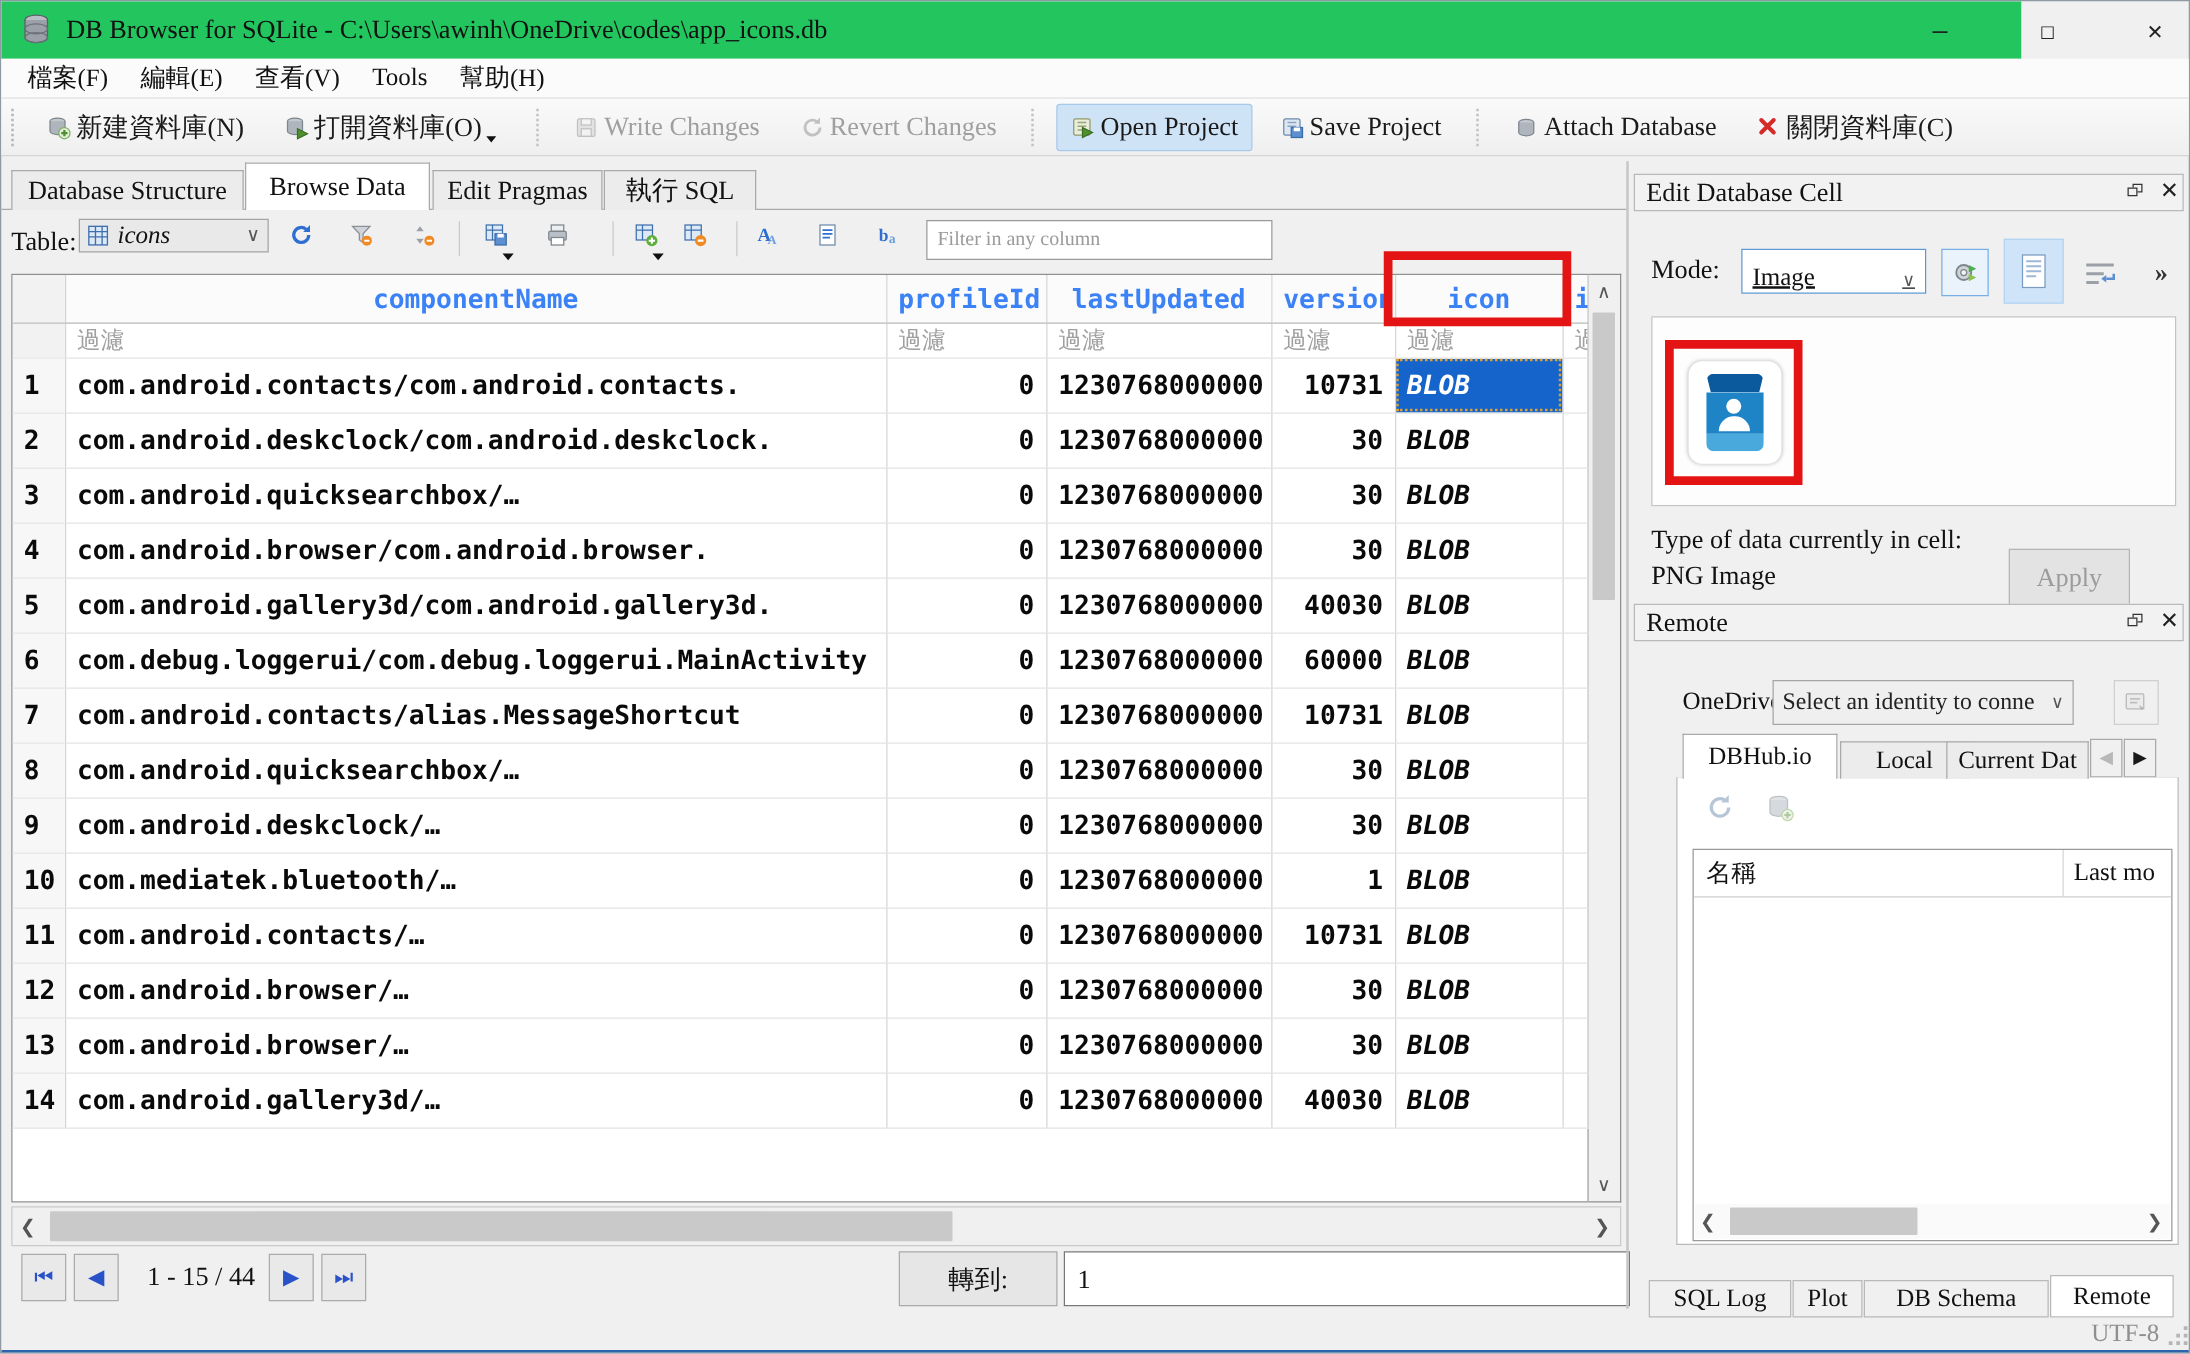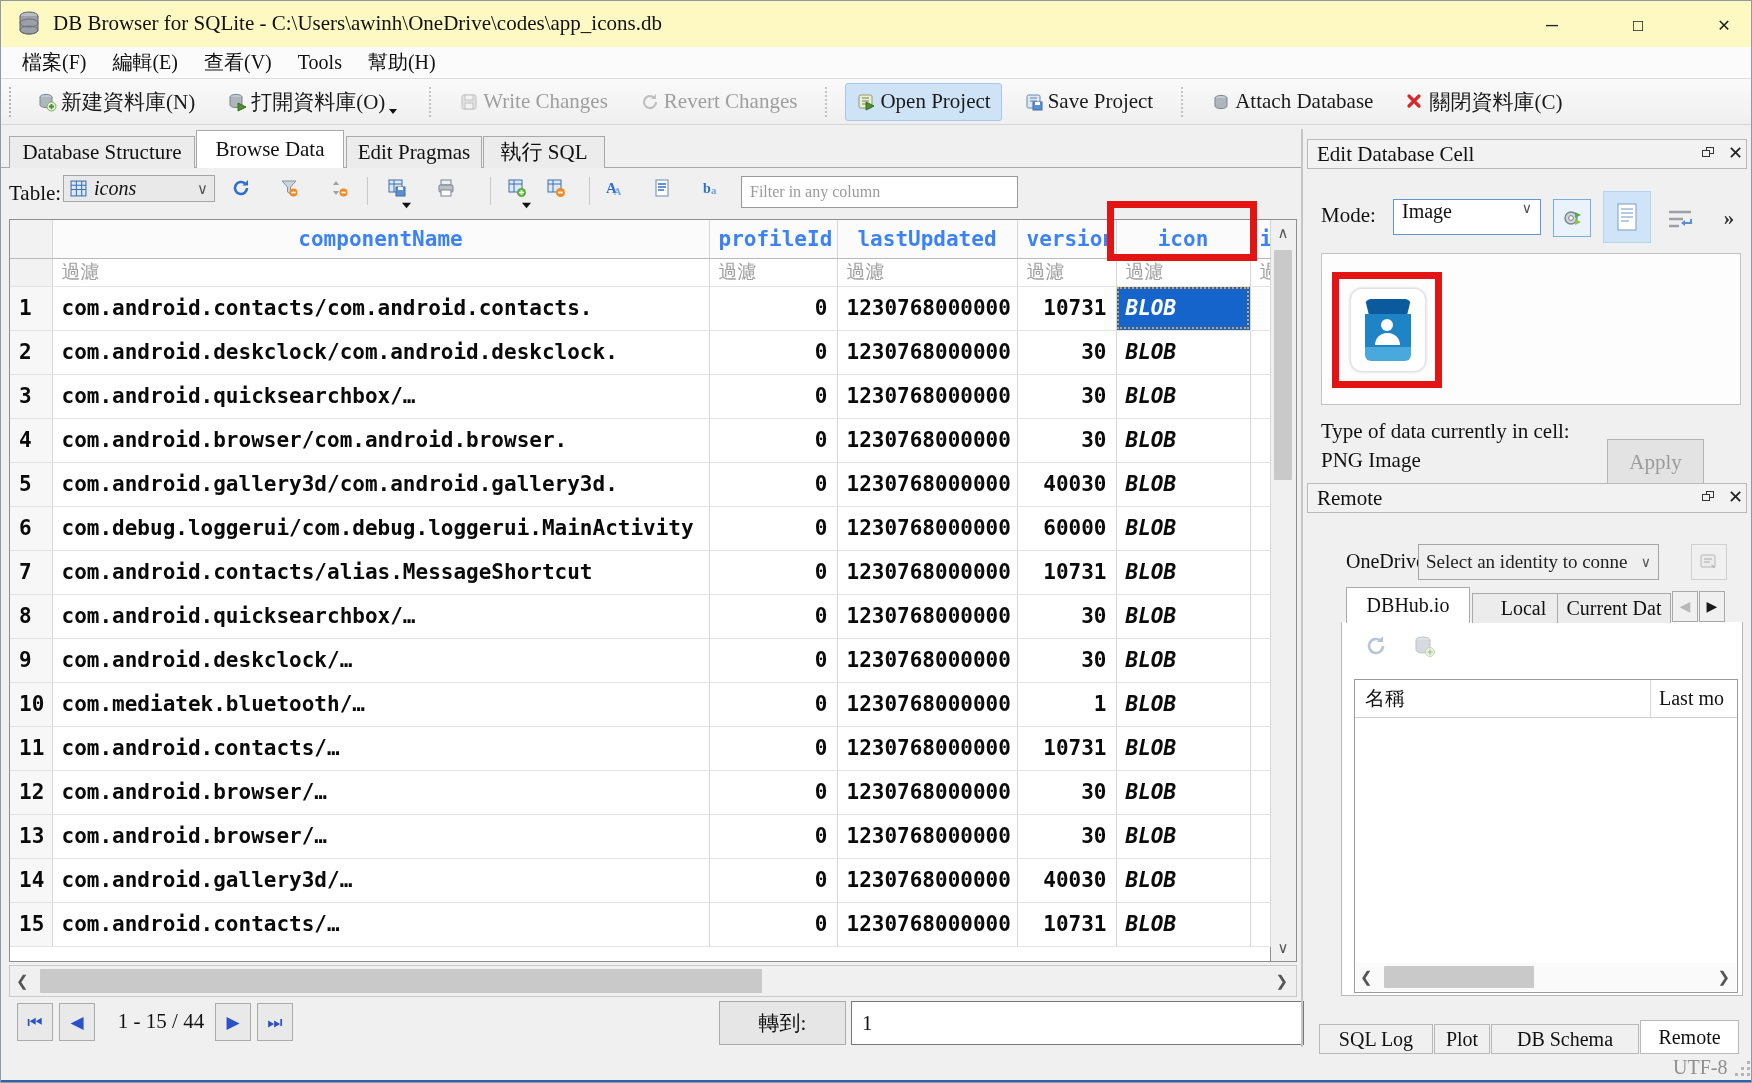--- a/index.html
+++ b/index.html
@@ -1,20 +1,20 @@
 <!DOCTYPE html>
 <html><head>
 <meta charset="utf-8">
 <style>
   html,body{margin:0;padding:0;background:#d7d7d7;}
   *{box-sizing:border-box;}
   #window{position:relative;width:1752px;height:1083px;background:#f0f0f0;border:1px solid #8f9aa5;overflow:hidden;font-family:"Liberation Serif","DejaVu Serif",serif;}
 
   
-  #titlebar{position:absolute;left:0;top:0;width:1752px;height:46px;background:#fef9c3;}
+  #titlebar{position:absolute;left:0;top:0;width:1616px;height:46px;background:#22c55e;}
   #app-icon{position:absolute;left:14px;top:9px;width:28px;height:28px;}
   #title-text{position:absolute;left:52px;top:10px;font-size:21px;color:#111;white-space:nowrap;}
   .wctl{position:absolute;top:6px;width:46px;height:34px;text-align:center;line-height:34px;font-size:20px;color:#222;font-family:"DejaVu Sans Mono",monospace;}
   #btn-min{left:1528px;} #btn-max{left:1614px;} #btn-close{left:1700px;}
 
   
   #menubar{position:absolute;left:0;top:46px;width:1752px;height:32px;background:#fbfbfb;border-bottom:1px solid #dcdcdc;display:flex;align-items:center;padding-left:8px;}
   .menu-item{font-size:20px;color:#111;padding:0 13px;white-space:nowrap;}
 
   
@@ -75,21 +75,21 @@
 
   
   #dock-divider{position:absolute;left:1300px;top:128px;width:2px;height:918px;background:#c6c6c6;}
   .dock-header{position:absolute;height:30px;background:#f2f2f2;border:1px solid #b9b9b9;font-size:21px;color:#111;padding-left:9px;line-height:28px;}
   .dock-ctl{position:absolute;top:7px;width:18px;height:16px;}
   .float-glyph{position:relative;width:13px;height:12px;}
   .float-glyph span{position:absolute;border:1.5px solid #333;background:#f2f2f2;}
   .xglyph{font-size:18px;color:#222;line-height:16px;font-family:"DejaVu Sans",sans-serif;font-weight:bold;}
 
   #mode-label{position:absolute;left:1320px;top:202px;font-size:21px;color:#111;}
-  #mode-select{position:absolute;left:1392px;top:198px;width:148px;height:36px;background:#fff;border:1px solid #5f97d5;display:flex;align-items:flex-start;padding:0 8px;font-size:20px;color:#111;}
+  #mode-select{position:absolute;left:1392px;top:198px;width:148px;height:36px;background:#fff;border:1px solid #5f97d5;display:flex;align-items:flex-end;padding:0 8px;font-size:20px;color:#111;text-decoration:underline;}
   #mode-select .chev{margin-left:auto;color:#555;font-size:14px;}
   .mini-btn{position:absolute;display:flex;align-items:center;justify-content:center;}
   #import-btn{left:1552px;top:198px;width:38px;height:38px;border:1px solid #79aee3;background:#eaf3fc;}
   #textmode-btn{left:1602px;top:190px;width:48px;height:52px;background:#cfe4f8;border:1px solid #b3d3f2;}
   #wrap-btn{left:1664px;top:204px;width:30px;height:28px;}
   #more-btn{left:1712px;top:202px;width:32px;height:30px;font-size:21px;color:#333;font-weight:bold;text-align:center;}
 
   #preview-frame{position:absolute;left:1320px;top:252px;width:420px;height:152px;background:#fdfdfd;border:1px solid #c3c3c3;}
   #preview-redbox{position:absolute;left:10px;top:18px;width:110px;height:116px;border:7px solid #e51414;}
   #contacts-card{position:absolute;left:28px;top:34px;width:76px;height:84px;background:#fff;border:1px solid #e2e2e2;border-radius:12px;box-shadow:0 0 3px rgba(0,0,0,.18);}
@@ -509,29 +509,20 @@
           </tr>
           <tr class="datarow">
             <td class="gutter">14</td>
             <td class="">com.android.gallery3d/…</td>
             <td class="num">0</td>
             <td class="num">1230768000000</td>
             <td class="num">40030</td>
             <td class="blob">BLOB</td>
             <td class=""></td>
           </tr>
-          <tr class="datarow">
-            <td class="gutter">15</td>
-            <td class="">com.android.contacts/…</td>
-            <td class="num">0</td>
-            <td class="num">1230768000000</td>
-            <td class="num">10731</td>
-            <td class="blob">BLOB</td>
-            <td class=""></td>
-          </tr>
         </tbody>
     </table>
   </div>
 
   <div id="icon-redbox"></div>
 
   <div id="vscroll">
     <span class="sb-arrow" style="left:2px;top:4px;width:20px;">∧</span>
     <div class="sb-thumb" style="left:3px;top:30px;width:18px;height:230px;"></div>
     <span class="sb-arrow" style="left:2px;bottom:4px;width:20px;">∨</span>

